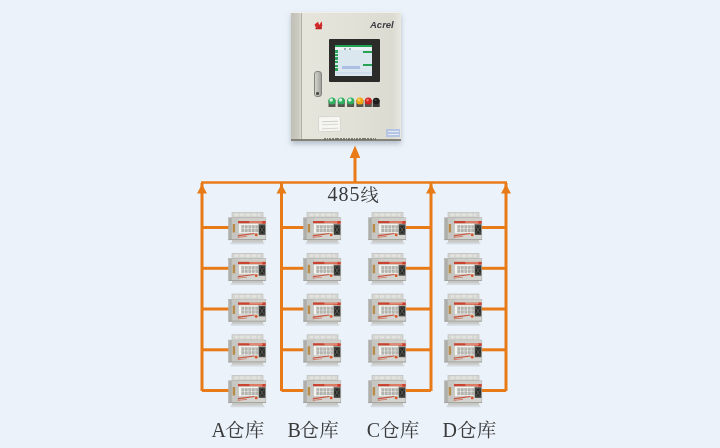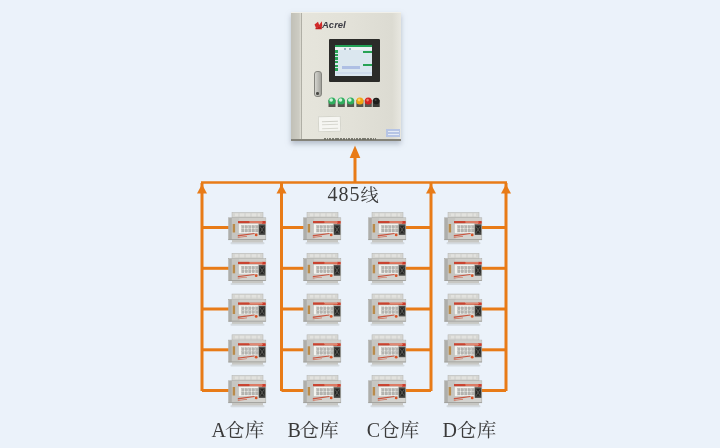--- a/index.html
+++ b/index.html
@@ -136,21 +136,21 @@
 
 <div class="abs" style="left:291px;top:12px;width:110px;height:128px;
  background:linear-gradient(90deg,#c1c0b7 0,#cdccc3 8px,#e6e5dc 11px,#e2e1d8 55%,#dcdbd2 92%,#e8e7e0 100%);
  border-top:1px solid #f1f0ea; box-shadow:0 3px 5px rgba(130,140,155,0.5);">
  <div class="abs" style="left:10px;top:0;width:1px;height:128px;background:#b0afa6;"></div>
  <div class="abs" style="left:0;bottom:0;width:110px;height:2px;background:#84837a;"></div>
  <svg class="abs" style="left:23px;top:7.5px" width="10" height="9" viewBox="0 0 10 9">
    <path d="M0.5 3.5L4 0.8L5.2 4L7.8 0.3L8.3 5L2 7Z" fill="#d22a2a"></path>
    <path d="M1.5 7l6.3-2.2v3.4H1.5z" fill="#bd1f1f"></path>
  </svg>
- <div class="abs" style="left:31px;top:6px;font:italic bold 9.5px 'Liberation Sans';color:#3c3c44;">Acrel</div>
+ <div class="abs" style="left:31px;top:6px;font:italic bold 9.5px 'Liberation Sans';color:#3c3c44;padding-left:48px;">Acrel</div>
  <div class="abs" style="left:38px;top:26px;width:51px;height:43px;background:#2b2b29;border-radius:1px;">
    <div class="abs" style="left:6px;top:6px;width:37px;height:31px;background:#dbe7ef;">
      <div class="abs" style="left:0;top:0;width:37px;height:2.4px;background:#22a155;"></div>
      <div class="abs" style="left:0;top:2.4px;width:37px;height:2.8px;background:#ecf1f3;"></div>
      <div class="abs" style="left:9px;top:3px;width:1.8px;height:1.8px;background:#9ab0c0;"></div>
      <div class="abs" style="left:14px;top:3px;width:1.8px;height:1.8px;background:#9ab0c0;"></div>
      <div class="abs" style="left:0.3px;top:5.2px;width:2.3px;height:2.4px;background:#2aa457;"></div>
      <div class="abs" style="left:0.3px;top:8.8px;width:2.3px;height:2.4px;background:#2aa457;"></div>
      <div class="abs" style="left:0.3px;top:12.4px;width:2.3px;height:2.4px;background:#2aa457;"></div>
      <div class="abs" style="left:0.3px;top:16px;width:2.3px;height:2.4px;background:#2aa457;"></div>

